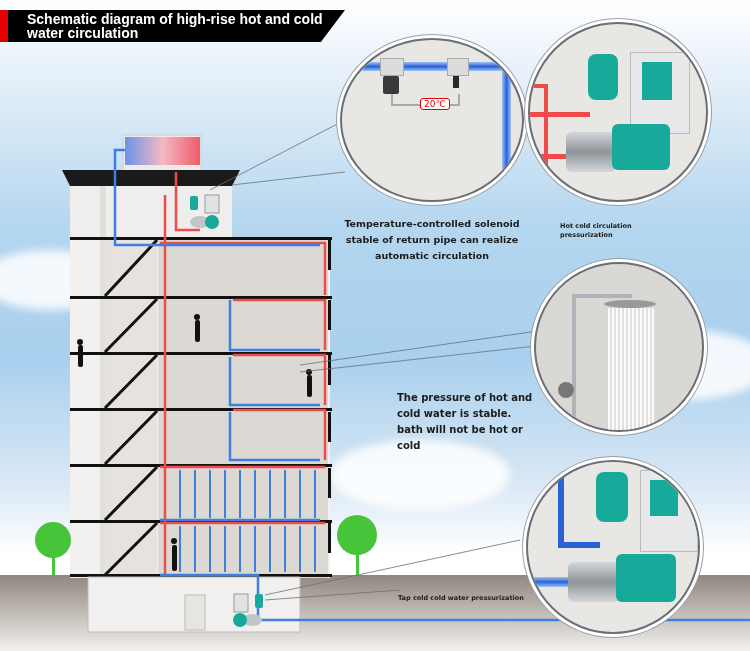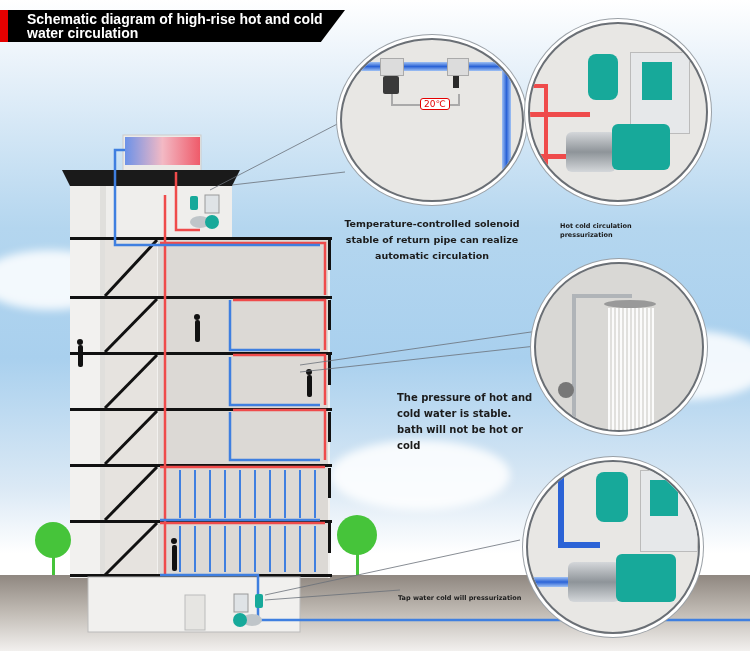--- a/index.html
+++ b/index.html
@@ -198,13 +198,13 @@
 
 <div class="circle" style="left:526px;top:460px;width:170px;height:170px;">
   <div style="position:absolute;left:30px;top:10px;width:36px;height:70px;border-left:6px solid #2b63d6;border-bottom:6px solid #2b63d6;"></div>
   <div style="position:absolute;left:0;top:115px;width:45px;height:10px;background:linear-gradient(180deg,#9fc1f4,#2b63d6,#9fc1f4);"></div>
   <div style="position:absolute;left:68px;top:10px;width:32px;height:50px;background:#17a99a;border-radius:8px;"></div>
   <div style="position:absolute;left:112px;top:8px;width:56px;height:80px;background:#e6e8ea;border:1px solid #bbb;"></div>
   <div style="position:absolute;left:122px;top:18px;width:28px;height:36px;background:#17a99a;"></div>
   <div style="position:absolute;left:40px;top:100px;width:52px;height:40px;background:linear-gradient(180deg,#d4d7da,#8e9499,#d4d7da);border-radius:6px;"></div>
   <div style="position:absolute;left:88px;top:92px;width:60px;height:48px;background:#17a99a;border-radius:6px;"></div>
 </div>
-<div class="label" style="left:398px;top:594px;width:140px;font-size:6.5px;line-height:9px;">Tap water cold will pressurization</div>
+<div class="label" style="left:398px;top:594px;width:140px;font-size:6.5px;line-height:9px;">Tap cold cold water pressurization</div>
 
 </body></html>

